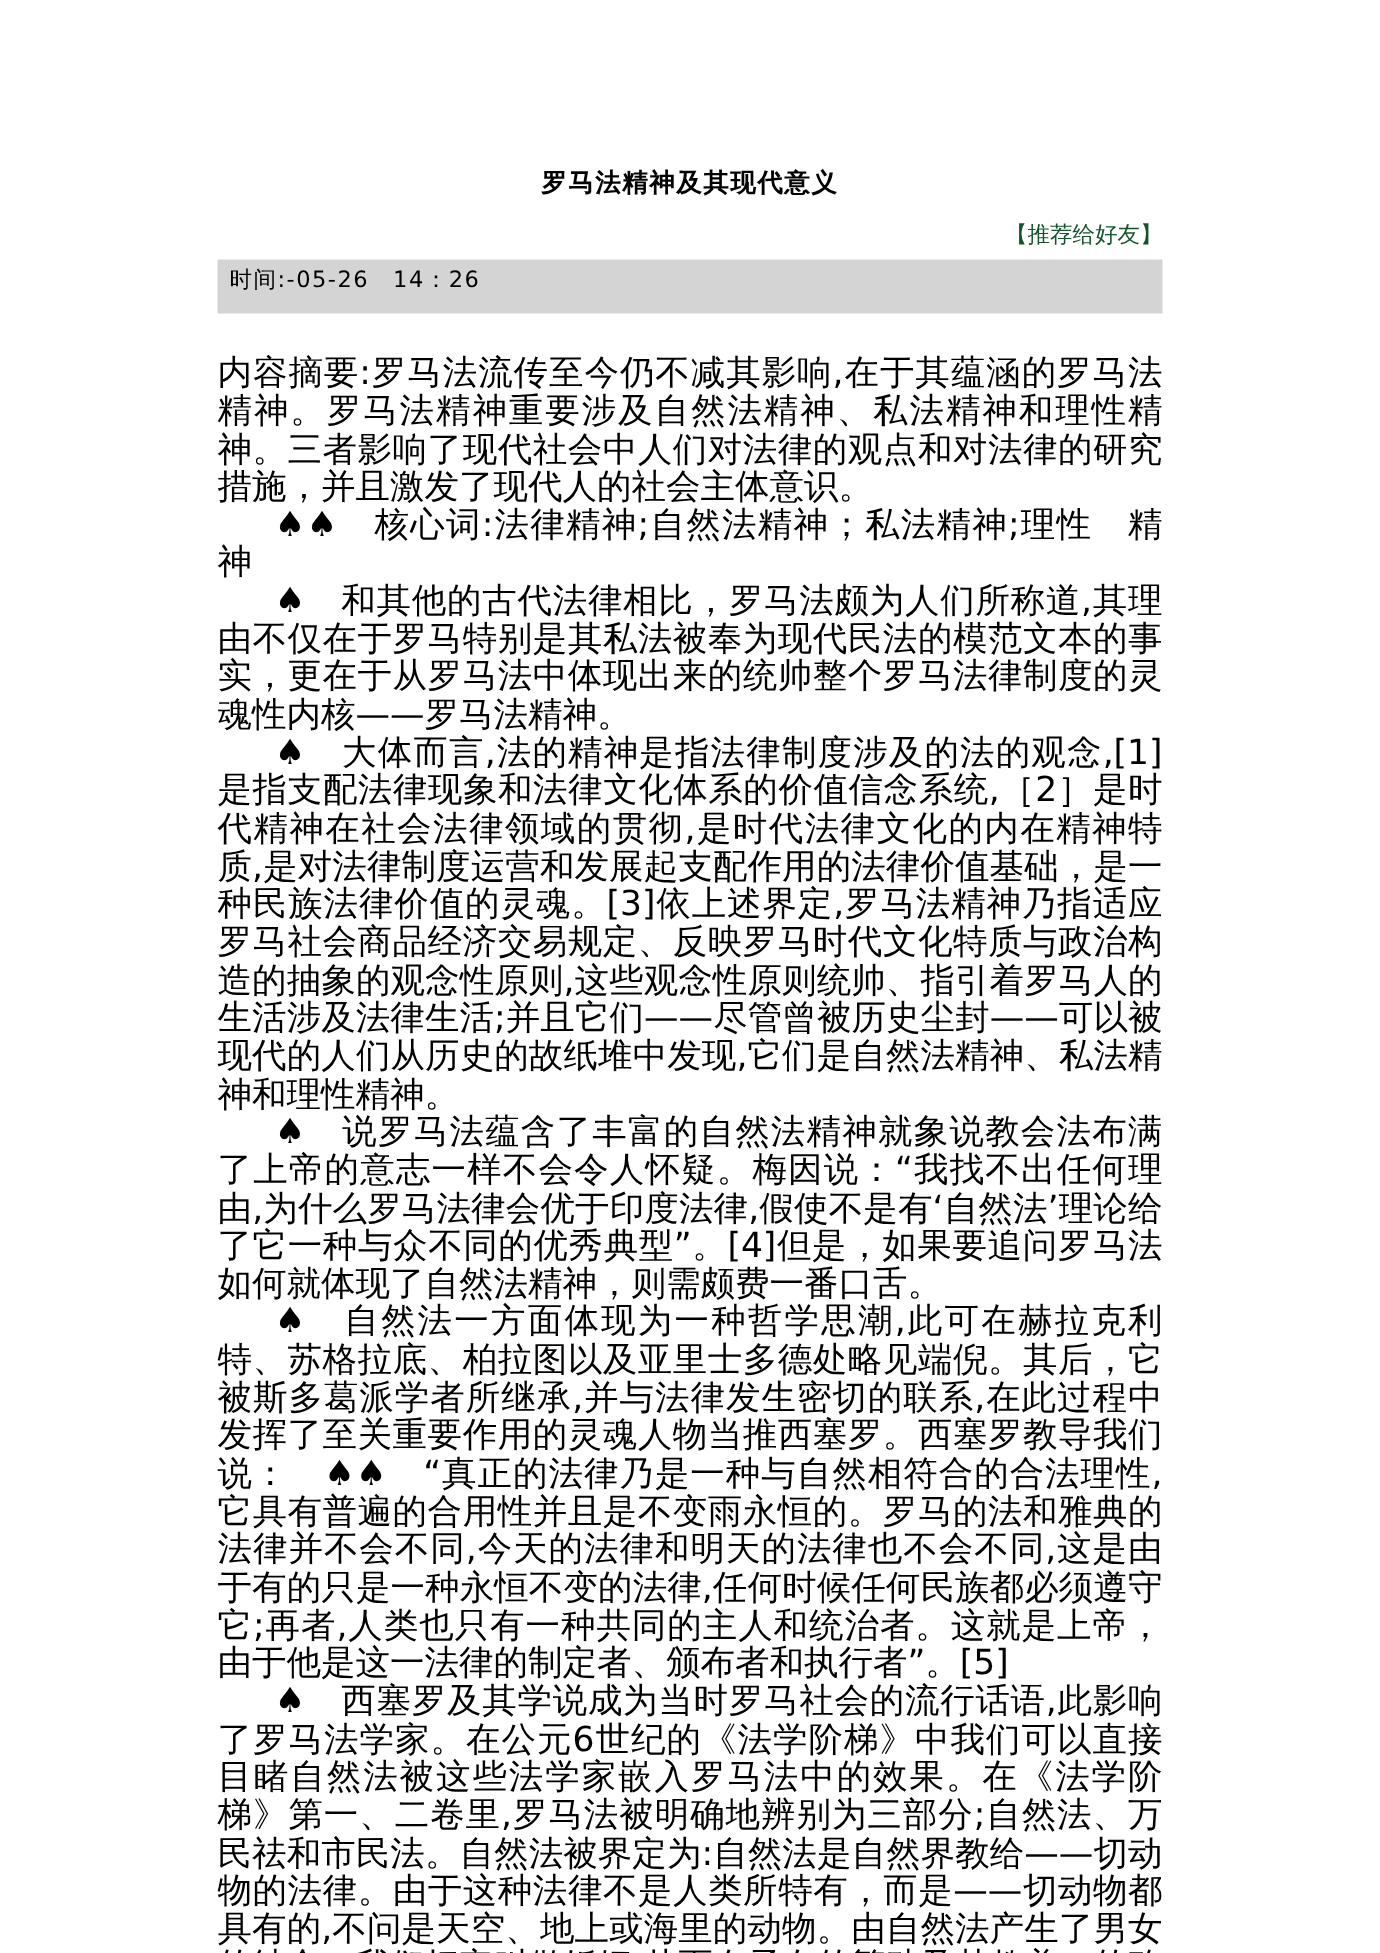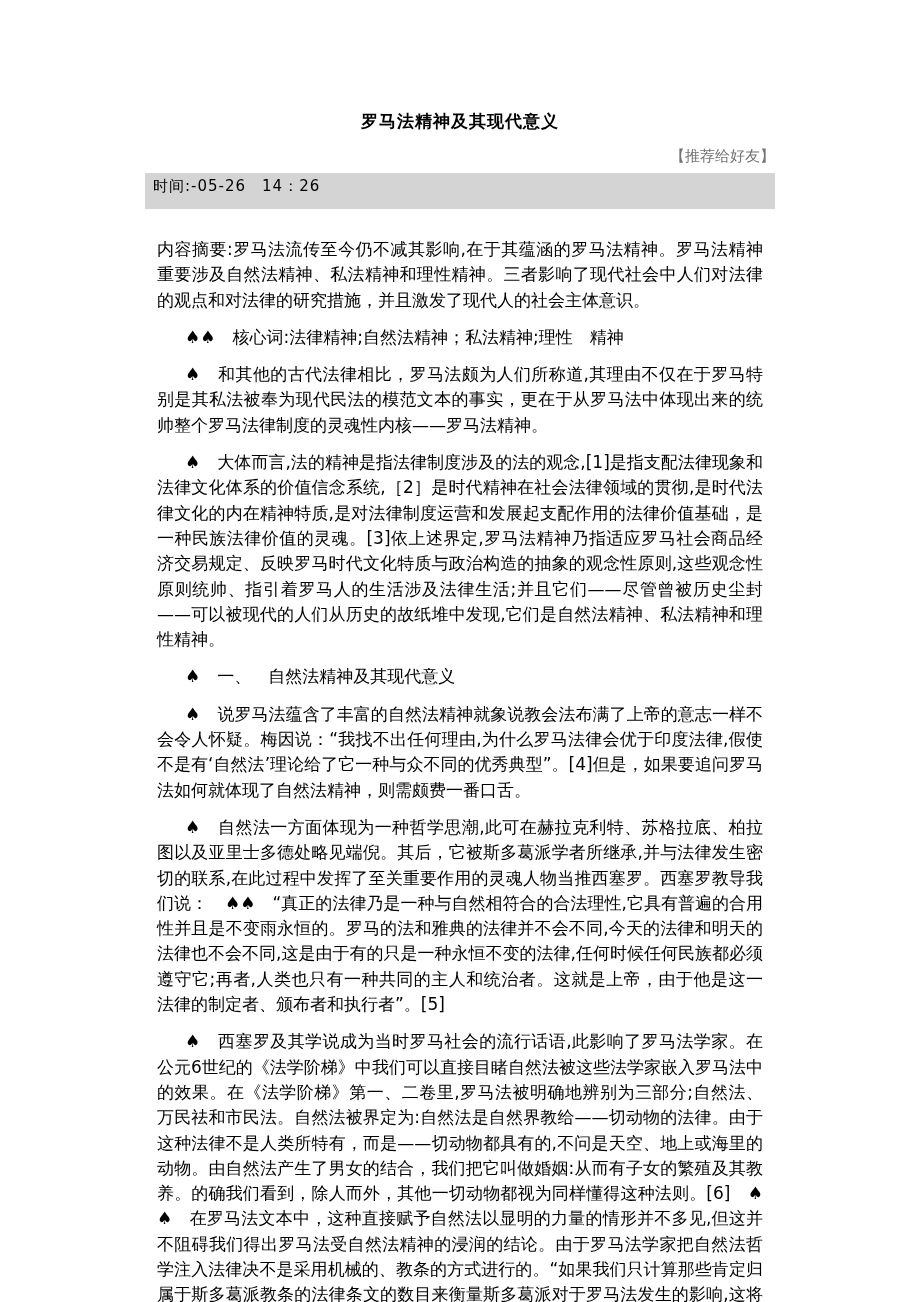--- a/index.html
+++ b/index.html
@@ -23,40 +23,40 @@
     text-align: center;
     margin: 0;
     letter-spacing: 1px;
   }
   .recommend-row {
     margin-top: 13px;
     text-align: right;
   }
   .recommend-link {
     font-size: 15px;
-    color: #737373;
+    color: #14532d;
     text-decoration: none;
     cursor: pointer;
   }
   .time-bar {
     margin-top: 7px;
     height: 36px;
     line-height: 26px;
     font-size: 15px;
     padding-left: 8px;
     letter-spacing: 1px;
   }
   .content {
     margin-top: 28px;
   }
   .para {
-    font-size: 17px;
+    font-size: 23px;
     line-height: 25.3px;
     text-align: justify;
-    margin: 12px;
+    margin: 0;
     word-break: break-all;
   }
   .para.indent {
     text-indent: 1.65em;
   }
 </style>
 </head>
 <body>
 
 <div class="page">
@@ -69,19 +69,18 @@
 
   <div class="time-bar" style="background-color: rgb(212, 212, 212);">
     <span>时间:-05-26　14：26</span>
   </div>
 
   <div class="content">
     <p class="para">内容摘要:罗马法流传至今仍不减其影响,在于其蕴涵的罗马法精神。罗马法精神重要涉及自然法精神、私法精神和理性精神。三者影响了现代社会中人们对法律的观点和对法律的研究措施，并且激发了现代人的社会主体意识。</p>
     <p class="para indent">♠♠　核心词:法律精神;自然法精神；私法精神;理性　精神</p>
     <p class="para indent">♠　和其他的古代法律相比，罗马法颇为人们所称道,其理由不仅在于罗马特别是其私法被奉为现代民法的模范文本的事实，更在于从罗马法中体现出来的统帅整个罗马法律制度的灵魂性内核——罗马法精神。</p>
     <p class="para indent">♠　大体而言,法的精神是指法律制度涉及的法的观念,[1]是指支配法律现象和法律文化体系的价值信念系统,［2］是时代精神在社会法律领域的贯彻,是时代法律文化的内在精神特质,是对法律制度运营和发展起支配作用的法律价值基础，是一种民族法律价值的灵魂。[3]依上述界定,罗马法精神乃指适应罗马社会商品经济交易规定、反映罗马时代文化特质与政治构造的抽象的观念性原则,这些观念性原则统帅、指引着罗马人的生活涉及法律生活;并且它们——尽管曾被历史尘封——可以被现代的人们从历史的故纸堆中发现,它们是自然法精神、私法精神和理性精神。</p>
-    <p class="para indent">♠　一、　自然法精神及其现代意义</p>
     <p class="para indent">♠　说罗马法蕴含了丰富的自然法精神就象说教会法布满了上帝的意志一样不会令人怀疑。梅因说：“我找不出任何理由,为什么罗马法律会优于印度法律,假使不是有‘自然法’理论给了它一种与众不同的优秀典型”。[4]但是，如果要追问罗马法如何就体现了自然法精神，则需颇费一番口舌。</p>
     <p class="para indent">♠　自然法一方面体现为一种哲学思潮,此可在赫拉克利特、苏格拉底、柏拉图以及亚里士多德处略见端倪。其后，它被斯多葛派学者所继承,并与法律发生密切的联系,在此过程中发挥了至关重要作用的灵魂人物当推西塞罗。西塞罗教导我们说：　♠♠　“真正的法律乃是一种与自然相符合的合法理性,它具有普遍的合用性并且是不变雨永恒的。罗马的法和雅典的法律并不会不同,今天的法律和明天的法律也不会不同,这是由于有的只是一种永恒不变的法律,任何时候任何民族都必须遵守它;再者,人类也只有一种共同的主人和统治者。这就是上帝，由于他是这一法律的制定者、颁布者和执行者”。[5]</p>
     <p class="para indent">♠　西塞罗及其学说成为当时罗马社会的流行话语,此影响了罗马法学家。在公元6世纪的《法学阶梯》中我们可以直接目睹自然法被这些法学家嵌入罗马法中的效果。在《法学阶梯》第一、二卷里,罗马法被明确地辨别为三部分;自然法、万民祛和市民法。自然法被界定为:自然法是自然界教给——切动物的法律。由于这种法律不是人类所特有，而是——切动物都具有的,不问是天空、地上或海里的动物。由自然法产生了男女的结合，我们把它叫做婚姻:从而有子女的繁殖及其教养。的确我们看到，除人而外，其他一切动物都视为同样懂得这种法则。[6]　♠♠　在罗马法文本中，这种直接赋予自然法以显明的力量的情形并不多见,但这并不阻碍我们得出罗马法受自然法精神的浸润的结论。由于罗马法学家把自然法哲学注入法律决不是采用机械的、教条的方式进行的。“如果我们只计算那些肯定归属于斯多葛派教条的法律条文的数目来衡量斯多葛派对于罗马法发生的影响,这将是一种严重虽然是报一般的错</p>
   </div>
 
 </div>
 
 </body></html>

